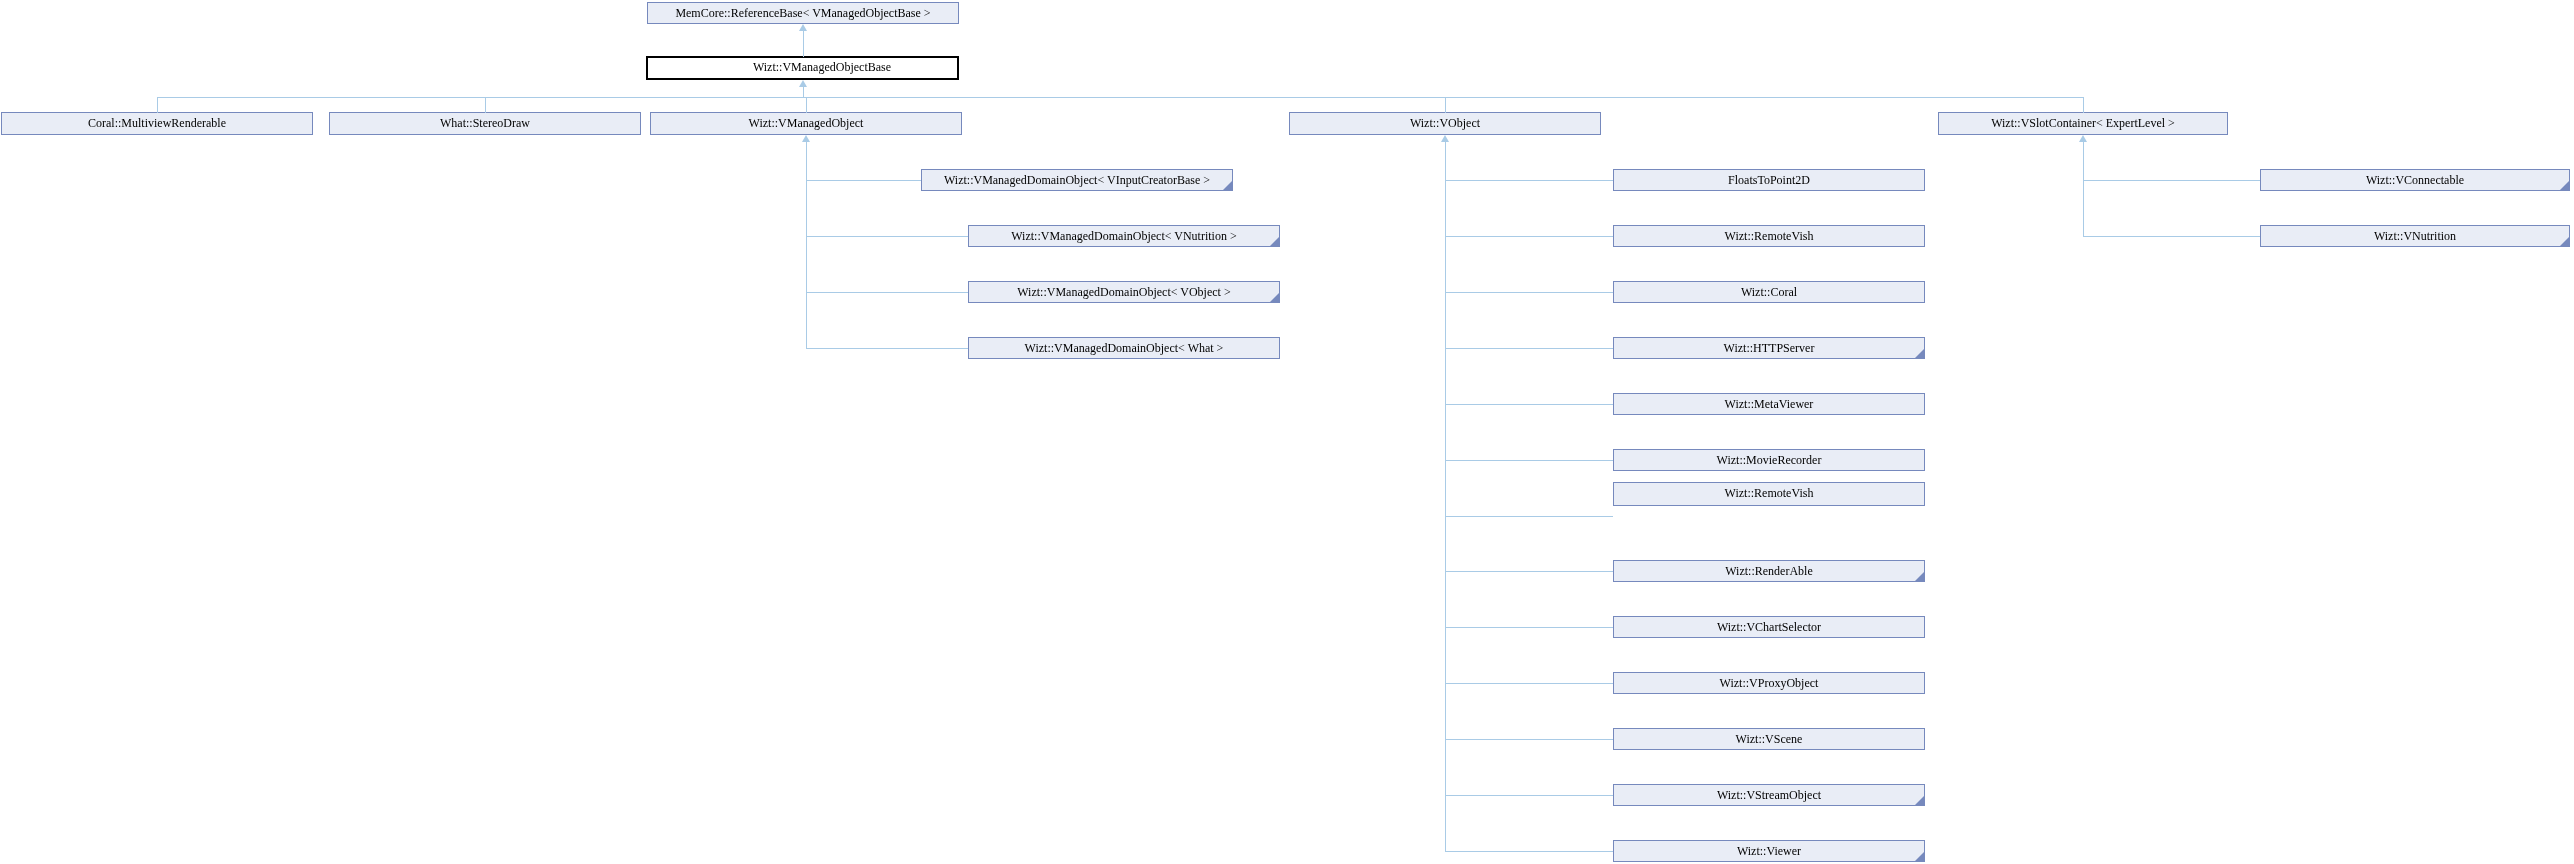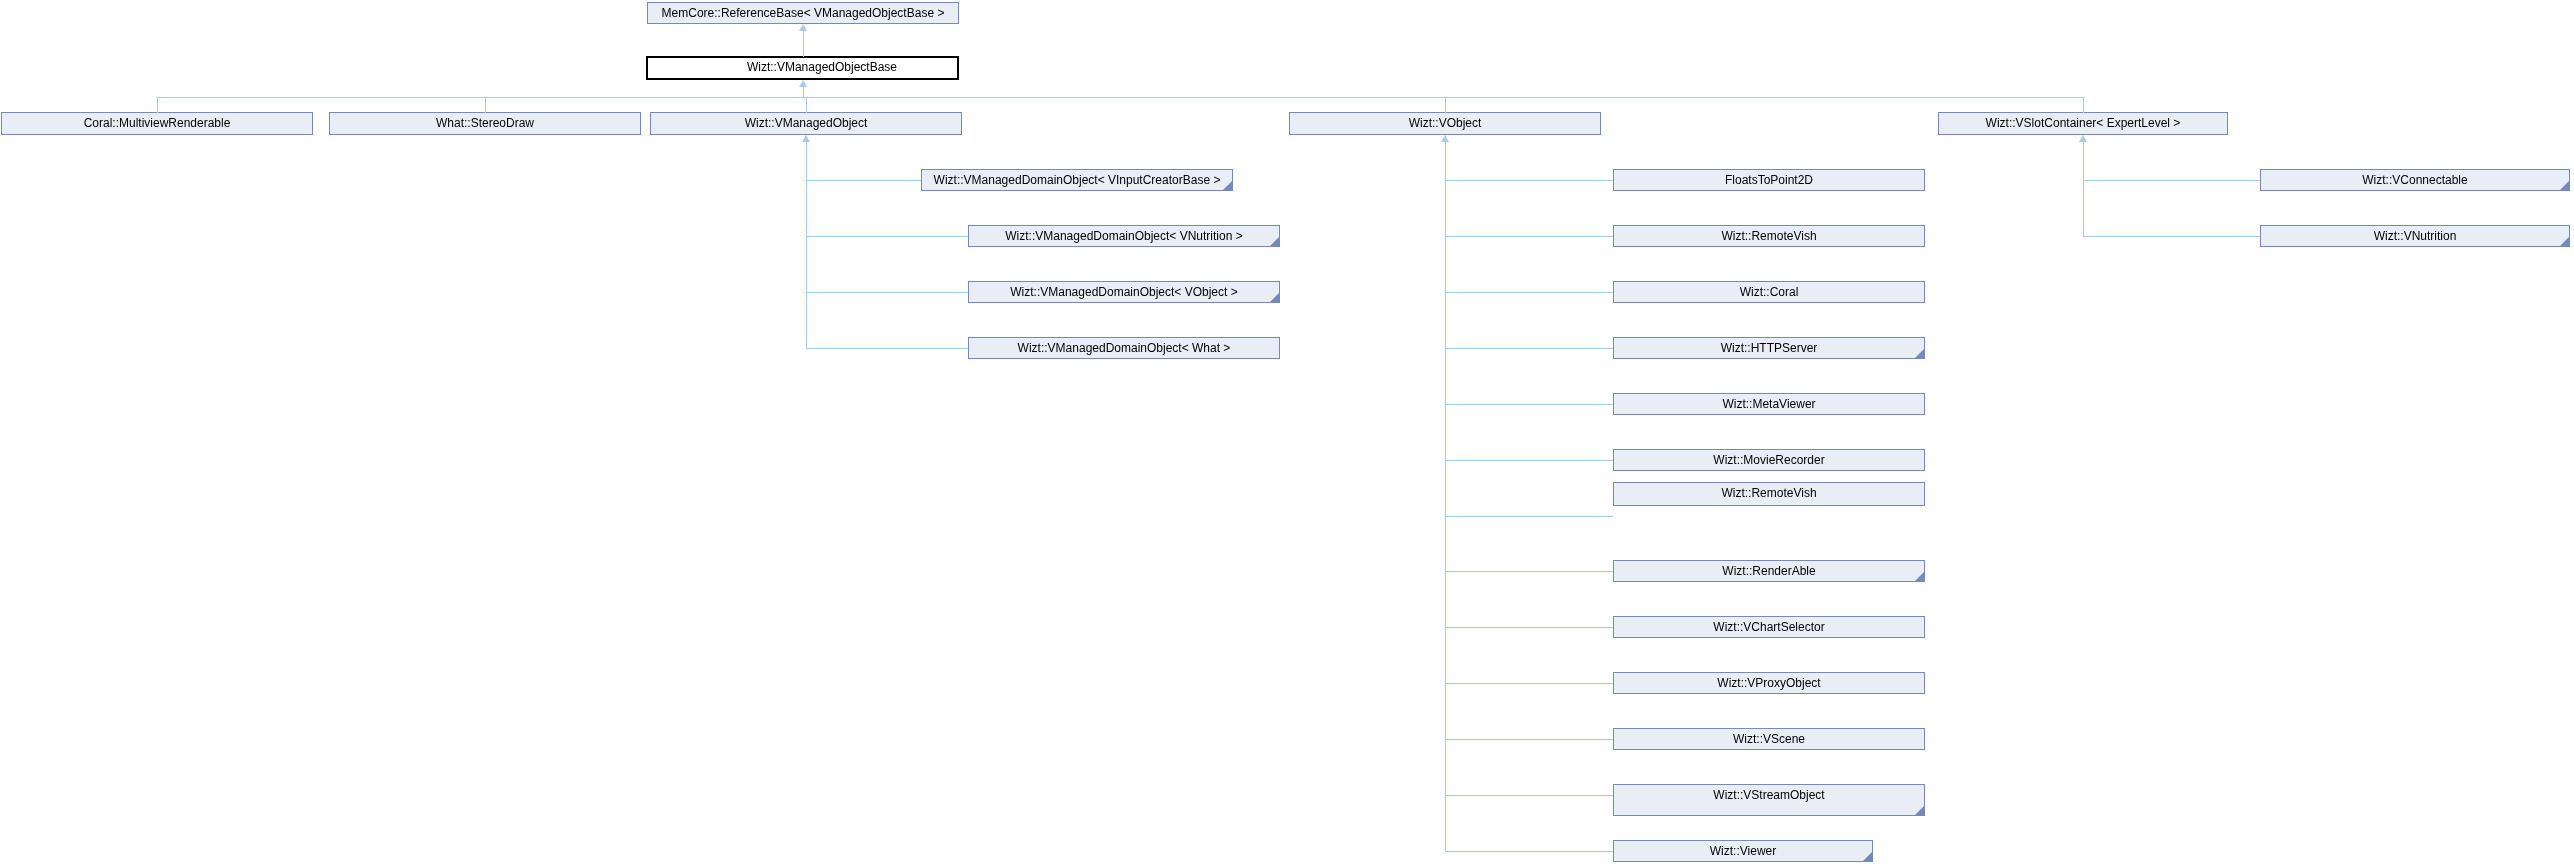--- a/index.html
+++ b/index.html
@@ -1,20 +1,20 @@
 <!DOCTYPE html>
 <html><head>
 <meta charset="utf-8">
 <style>
   html,body{margin:0;padding:0;background:#ffffff;}
   #stage{
     position:relative;
     width:2574px;height:864px;
     background:#ffffff;
-    font-family:Liberation Sans, sans-serif;
+    font-family:Liberation Serif, serif;
     overflow:hidden;
   }
   .node{
     position:absolute;
     box-sizing:border-box;
     background:var(--node-fill,#e9edf6);
     border:1px solid var(--node-border,#7689bd);
     color:#000;
     font-size:12px;
     text-align:center;
@@ -104,22 +104,22 @@
     <div class="node" style="left: 1613px; top: 482px; width: 312px; height: 24px;">Wizt::RemoteVish</div>
     <div class="edge" style="left: 1445px; top: 571px; width: 168px; height: 1px;"></div>
     <div class="node" style="left: 1613px; top: 560px; width: 312px; height: 22px;">Wizt::RenderAble<div class="fold"></div></div>
     <div class="edge" style="left: 1445px; top: 627px; width: 168px; height: 1px;"></div>
     <div class="node" style="left: 1613px; top: 616px; width: 312px; height: 22px;">Wizt::VChartSelector</div>
     <div class="edge" style="left: 1445px; top: 683px; width: 168px; height: 1px;"></div>
     <div class="node" style="left: 1613px; top: 672px; width: 312px; height: 22px;">Wizt::VProxyObject</div>
     <div class="edge" style="left: 1445px; top: 739px; width: 168px; height: 1px;"></div>
     <div class="node" style="left: 1613px; top: 728px; width: 312px; height: 22px;">Wizt::VScene</div>
     <div class="edge" style="left: 1445px; top: 795px; width: 168px; height: 1px;"></div>
-    <div class="node" style="left: 1613px; top: 784px; width: 312px; height: 32px;">Wizt::VStreamObject<div class="fold"></div></div>
+    <div class="node" style="left: 1613px; top: 784px; width: 312px; height: 22px;">Wizt::VStreamObject<div class="fold"></div></div>
     <div class="edge" style="left: 1445px; top: 851px; width: 168px; height: 1px;"></div>
-    <div class="node" style="left: 1613px; top: 840px; width: 260px; height: 22px;">Wizt::Viewer<div class="fold"></div></div>
+    <div class="node" style="left: 1613px; top: 840px; width: 312px; height: 22px;">Wizt::Viewer<div class="fold"></div></div>
     <div class="arrowhead" style="left: 2079px; top: 135px;"></div>
     <div class="edge" style="left: 2083px; top: 142px; width: 1px; height: 94px;"></div>
     <div class="edge" style="left: 2083px; top: 180px; width: 177px; height: 1px;"></div>
     <div class="node" style="left: 2260px; top: 169px; width: 310px; height: 22px;">Wizt::VConnectable<div class="fold"></div></div>
     <div class="edge" style="left: 2083px; top: 236px; width: 177px; height: 1px;"></div>
     <div class="node" style="left: 2260px; top: 225px; width: 310px; height: 22px;">Wizt::VNutrition<div class="fold"></div></div>
   </div>
 
 </body></html>

